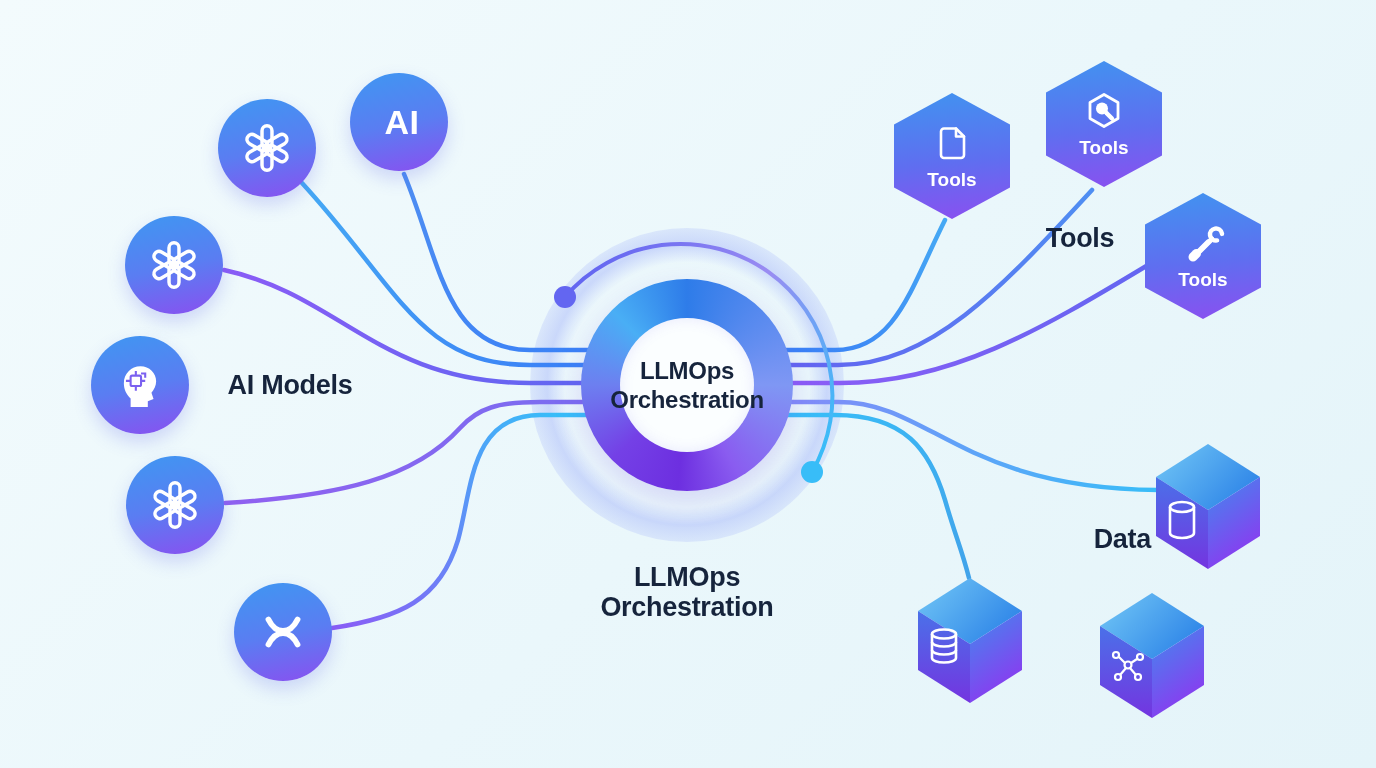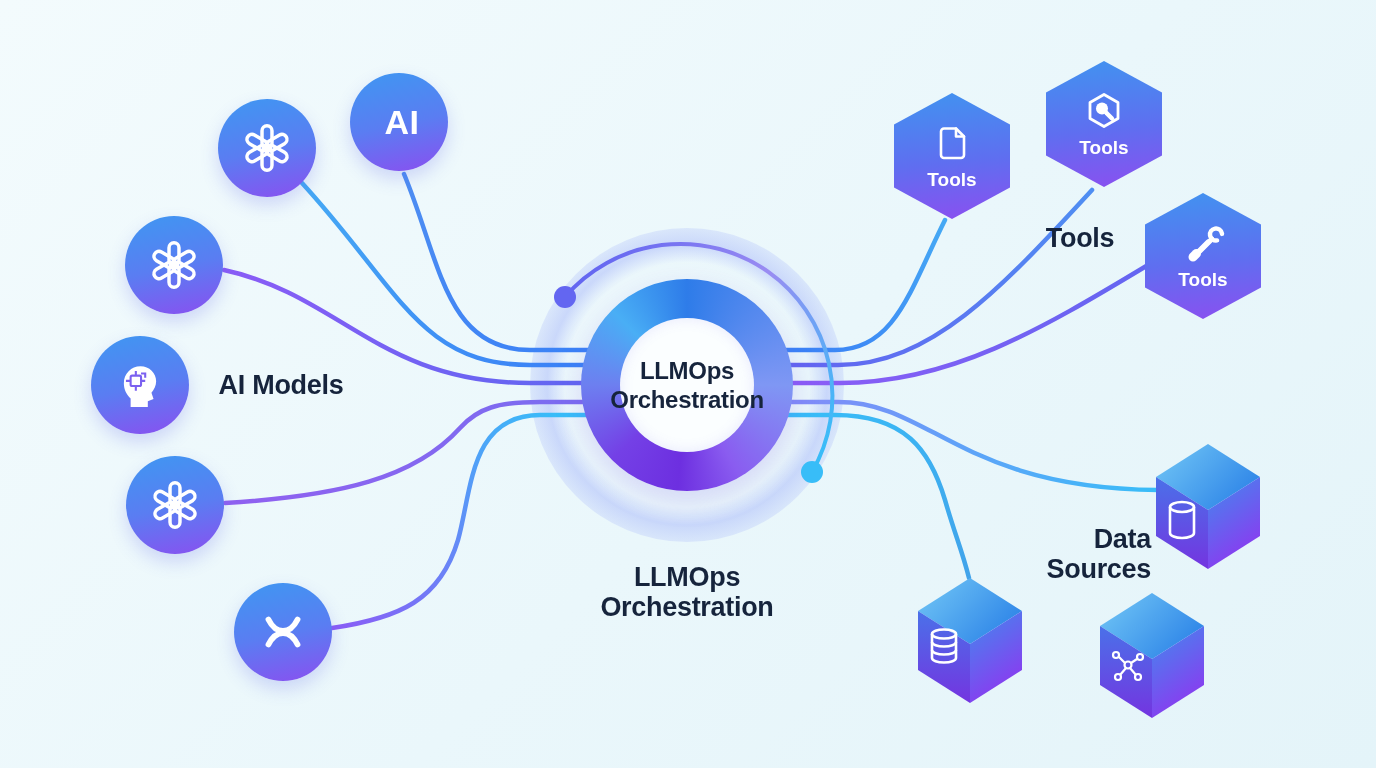--- a/index.html
+++ b/index.html
@@ -26,21 +26,21 @@
   
   .hex{position:absolute;width:116px;height:126px;z-index:4;
     clip-path:polygon(50% 0%,100% 25%,100% 75%,50% 100%,0% 75%,0% 25%);
     background:linear-gradient(175deg,#4193f0 0%,#5f6ef0 55%,#8b4ff0 100%);
     display:flex;flex-direction:column;align-items:center;justify-content:center;}
   .hex .hex-label{color:#ffffff;font-size:19px;font-weight:600;margin-top:4px;}
   
   .cube{position:absolute;z-index:4;}
   
   .big-label{position:absolute;z-index:5;color:#16243c;font-weight:700;text-align:center;letter-spacing:-0.3px;}
-  #label-ai-models{left:186px;top:370px;width:190px;font-size:27px;}
+  #label-ai-models{left:195px;top:370px;width:190px;font-size:27px;}
   #label-tools{left:1018px;top:223px;width:124px;font-size:27px;}
   #label-data-sources{left:991px;top:524px;width:160px;font-size:27px;line-height:30px;text-align:right;}
   #label-bottom{left:562px;top:562px;width:250px;font-size:27px;line-height:30px;}
 </style>
 </head>
 <body>
 
 <div id="canvas">
 
   <svg width="0" height="0" style="position:absolute" aria-hidden="true">
@@ -267,21 +267,20 @@
   </svg>
   <svg class="cube" style="left:1100px;top:593px" width="104" height="126" viewBox="0 0 104 126">
     <polygon points="52,0 104,33 52,66 0,33" fill="url(#gCubeTop)"></polygon>
     <polygon points="0,33 52,66 52,125 0,92" fill="url(#gCubeLeft)"></polygon>
     <polygon points="52,66 104,33 104,92 52,125" fill="url(#gCubeRight)"></polygon>
     <use href="#sym-network" x="2" y="26" width="52" height="92"></use>
   </svg>
 
   <div class="big-label" id="label-data-sources">
     <div>Data</div>
-    <div>Sources</div>
   </div>
 
   <div class="big-label" id="label-bottom">
     <div>LLMOps</div>
     <div>Orchestration</div>
   </div>
 
 </div>
 
 </body></html>

